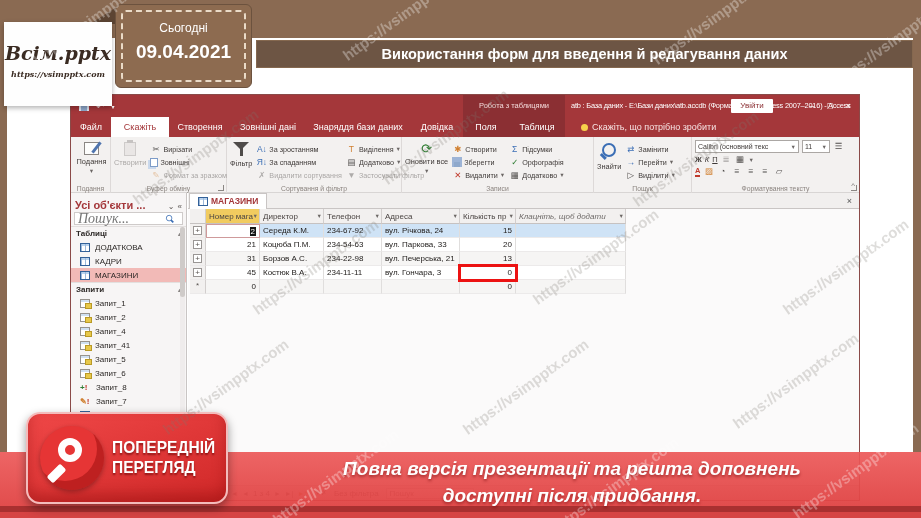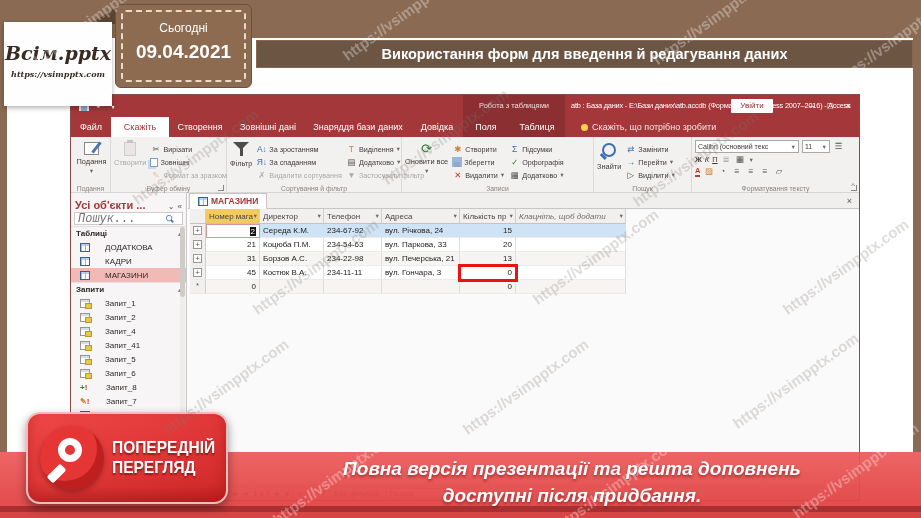--- a/index.html
+++ b/index.html
@@ -69,25 +69,25 @@
 .fbox{height:13px;background:#fff;border:1px solid #aba7a4;display:flex;align-items:center;padding:0 2px;color:#3f3a38;font-size:7px;white-space:nowrap;cursor:pointer}
 .trow{display:flex;gap:3px;align-items:center;margin-top:2px;font-size:7.5px;color:#3f3a38}
 .ribbon-collapse{position:absolute;right:4px;bottom:2px;font-size:8px;color:#7a7573;cursor:pointer}
 
 
 .nav{position:absolute;left:0;top:98px;width:116px;bottom:15px;background:#f7f5f5;border-right:1px solid #c9c5c4}
 .nav-h{height:18px;display:flex;align-items:flex-end;padding:0 4px;color:#a4373a;font-size:11px;font-weight:bold;gap:3px}
 .nav-h .sp{flex:1}
 .nav-h .hic{font-size:8px;color:#5a5552;font-weight:normal;cursor:pointer}
 .nav-search{margin:1px 3px;height:13px;background:#fff;border:1px solid #cfcbca;display:flex;align-items:center;padding:0 3px}
-.nav-search input{border:none;outline:none;width:86px;font-size:12px;font-style:italic;color:#8a8684;background:transparent;font-family:Liberation Mono, monospace}
+.nav-search input{border:none;outline:none;width:86px;font-size:14px;font-style:italic;color:#8a8684;background:transparent;font-family:Liberation Serif, serif}
 .nav-list{font-size:8px;color:#2c2826}
 .sec{display:flex;justify-content:space-between;align-items:center;font-weight:bold;height:14px;padding:0 5px;border-top:1px solid #e3e0df;cursor:pointer}
 .sec .arr{font-size:6px;color:#8a8684}
-.nit{display:flex;align-items:center;gap:15px;height:14px;padding-left:9px;cursor:pointer}
+.nit{display:flex;align-items:center;gap:5px;height:14px;padding-left:9px;cursor:pointer}
 .nit.sel{background:#f2bab7}
 .tbl-ico{width:10px;height:9px;border:1px solid #336199;background-image:repeating-linear-gradient(90deg,#9db9da 0 1px,transparent 1px 4px),linear-gradient(#b9d3ee 0 2px,#fff 2px);display:inline-block;flex:none}
 .qry-ico{width:10px;height:9px;border:1px solid #98948f;background:linear-gradient(#cfe0f2 0 2px,#fff 2px);position:relative;display:inline-block;flex:none}
 .qry-ico:after{content:"";position:absolute;right:-3px;bottom:-2px;width:5px;height:4px;background:#e8c84a;border:1px solid #b99a27}
 .ic-app{font-size:8px;font-weight:bold;color:#2f7d32;width:11px;flex:none}
 .ic-app b{color:#c0392b}
 .ic-upd{font-size:8px;font-weight:bold;color:#d07f2f;width:11px;flex:none}
 .ic-upd b{color:#c0392b}
 .frm-ico{width:10px;height:9px;border:1px solid #336199;background:linear-gradient(90deg,#6f94c4 0 3px,#e9f0f8 3px);display:inline-block;flex:none}
 .nav-scroll{position:absolute;right:1px;top:34px;width:5px;bottom:2px;background:#efecec}

